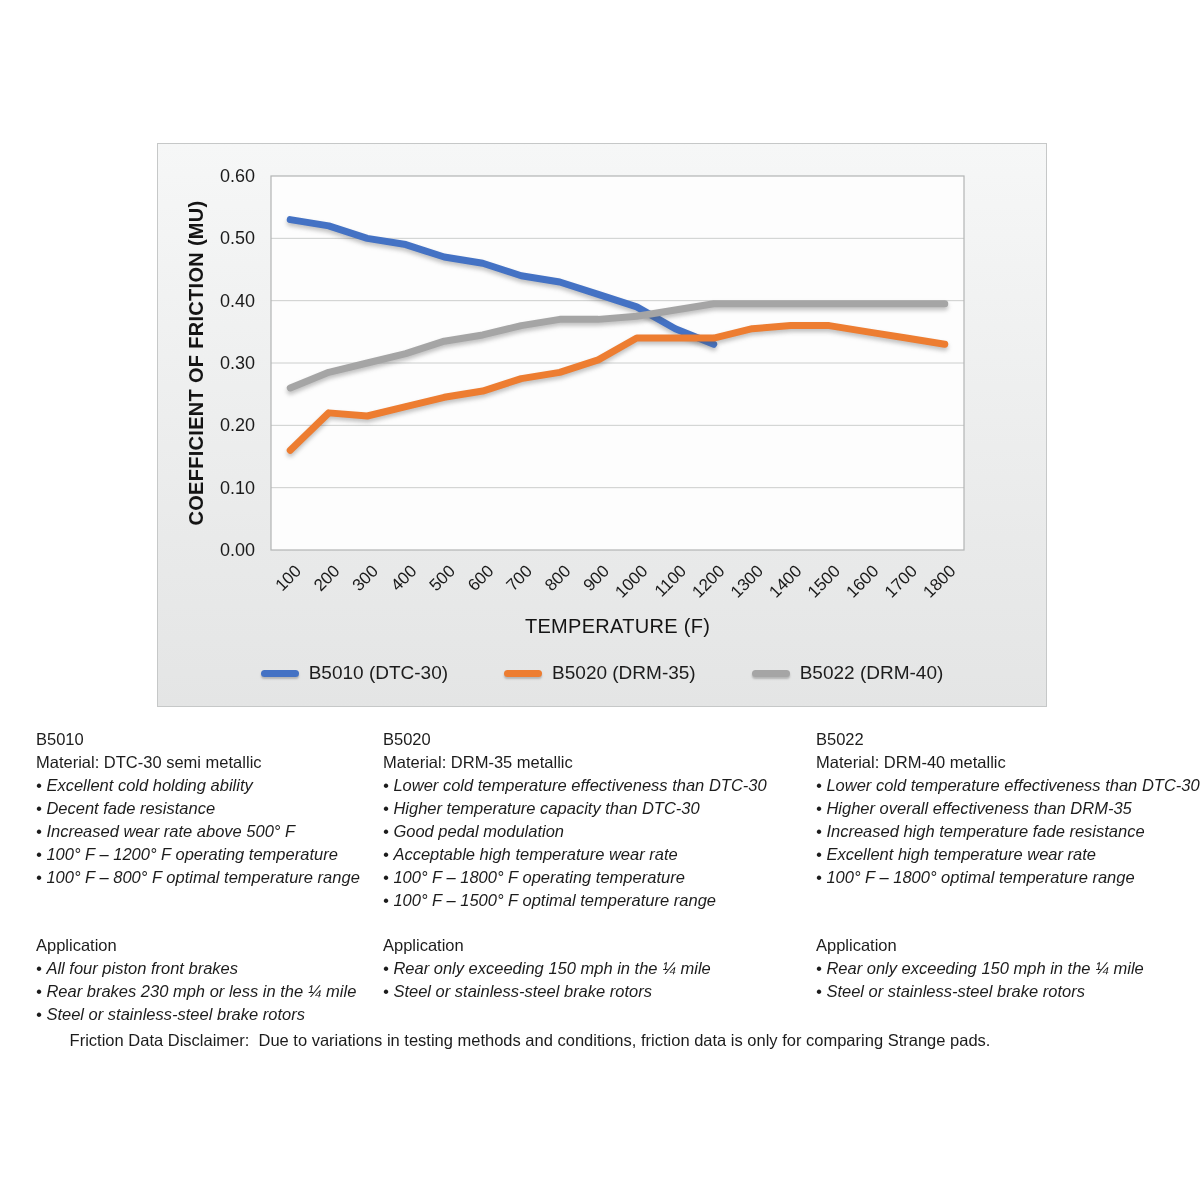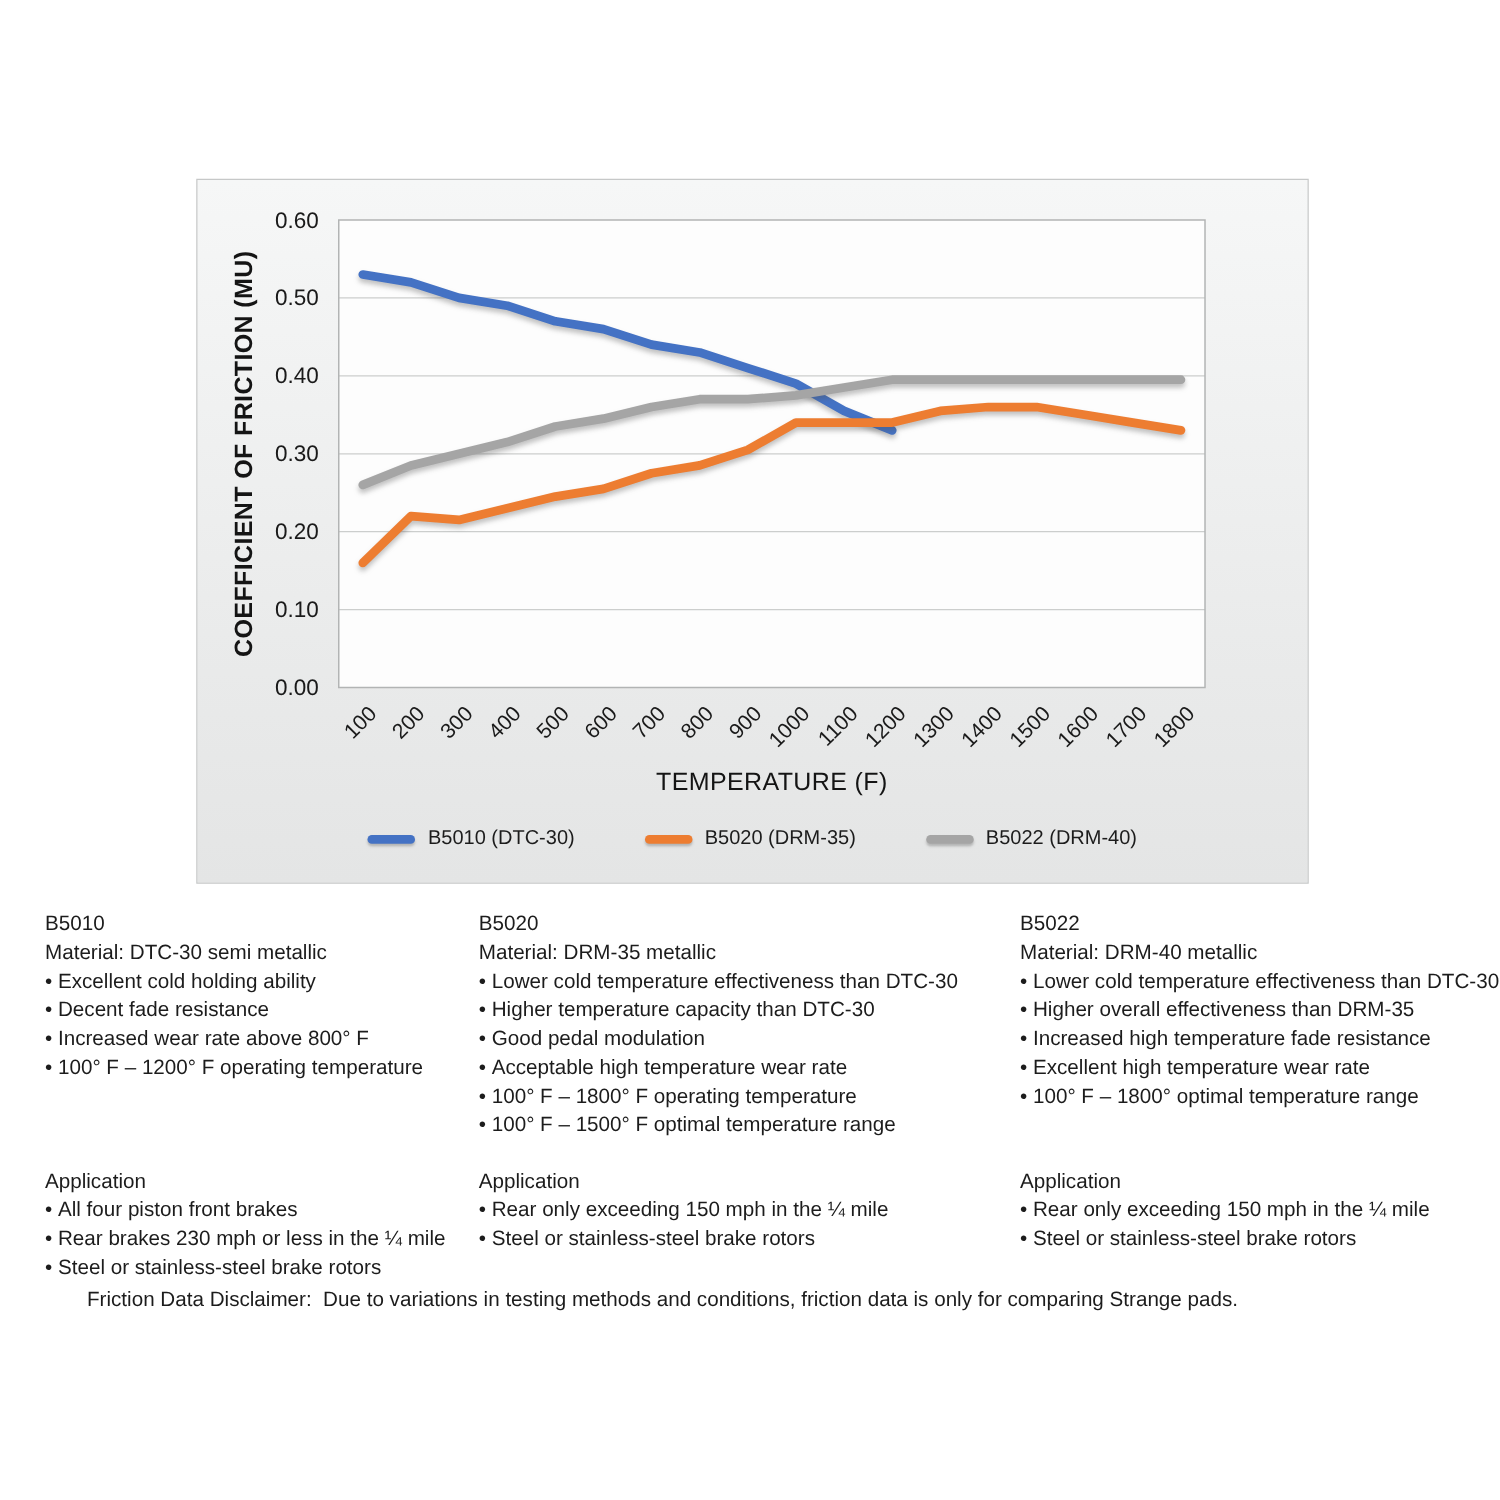--- a/index.html
+++ b/index.html
@@ -9,31 +9,31 @@
   
   .chart-panel{position:absolute;left:157px;top:143px;width:888px;height:562px;
                background:linear-gradient(180deg,#f6f7f7 0%,#e9eaea 70%,#e4e5e5 100%);
                border:1px solid #c6c8c8;}
   .chart-svg{position:absolute;left:0;top:0;}
   .y-title{position:absolute;left:38px;top:219px;transform:translate(-50%,-50%) rotate(-90deg);
            font-size:20px;font-weight:bold;color:#141414;white-space:nowrap;letter-spacing:.3px;}
   .x-title{position:absolute;left:113px;width:693px;top:471px;text-align:center;
            font-size:20px;font-weight:normal;color:#141414;letter-spacing:.3px;}
   .legend{position:absolute;left:0;right:0;top:518px;display:flex;justify-content:center;
-          align-items:center;gap:56px;font-size:16px;color:#1c1c1c;}
+          align-items:center;gap:56px;font-size:19px;color:#1c1c1c;}
   .legend-item{display:flex;align-items:center;gap:10px;}
   .swatch{display:inline-block;width:38px;height:7px;border-radius:4px;
           box-shadow:0 2px 2px rgba(90,90,90,.35);}
 
   
   .product-col{position:absolute;top:712px;font-size:16.5px;line-height:23px;color:#1c1c1c;height:330px;margin-top:16px;}
   .col1{left:36px;width:345px;}
   .col2{left:383px;width:404px;}
   .col3{left:816px;width:400px;}
-  .product-col ul{margin:0;padding:0;list-style:none;}
+  .product-col ul{margin:0;padding:0;list-style:none;font-style:italic;}
   .product-col li::before{content:"\2022\00a0";}
   .app-block{position:absolute;top:206px;left:0;right:0;}
 
   
   .disclaimer{position:absolute;top:1031px;left:0;width:1060px;text-align:center;
               font-size:16.5px;color:#1c1c1c;white-space:pre-wrap;}
 </style>
 </head>
 <body>
 
@@ -94,22 +94,23 @@
       </div>
     </div>
   </section>
 
   <section class="product-col col1">
     <div>B5010</div>
     <div>Material: DTC-30 semi metallic</div>
     <ul>
         <li>Excellent cold holding ability</li>
         <li>Decent fade resistance</li>
-        <li>Increased wear rate above 800° F</li>
+        <li>Increased wear rate above 500° F</li>
         <li>100° F – 1200° F operating temperature</li>
+        <li>100° F – 800° F optimal temperature range</li>
       </ul>
     <div class="app-block">
       <div>Application</div>
       <ul>
           <li>All four piston front brakes</li>
           <li>Rear brakes 230 mph or less in the ¼ mile</li>
           <li>Steel or stainless-steel brake rotors</li>
         </ul>
     </div>
   </section>

